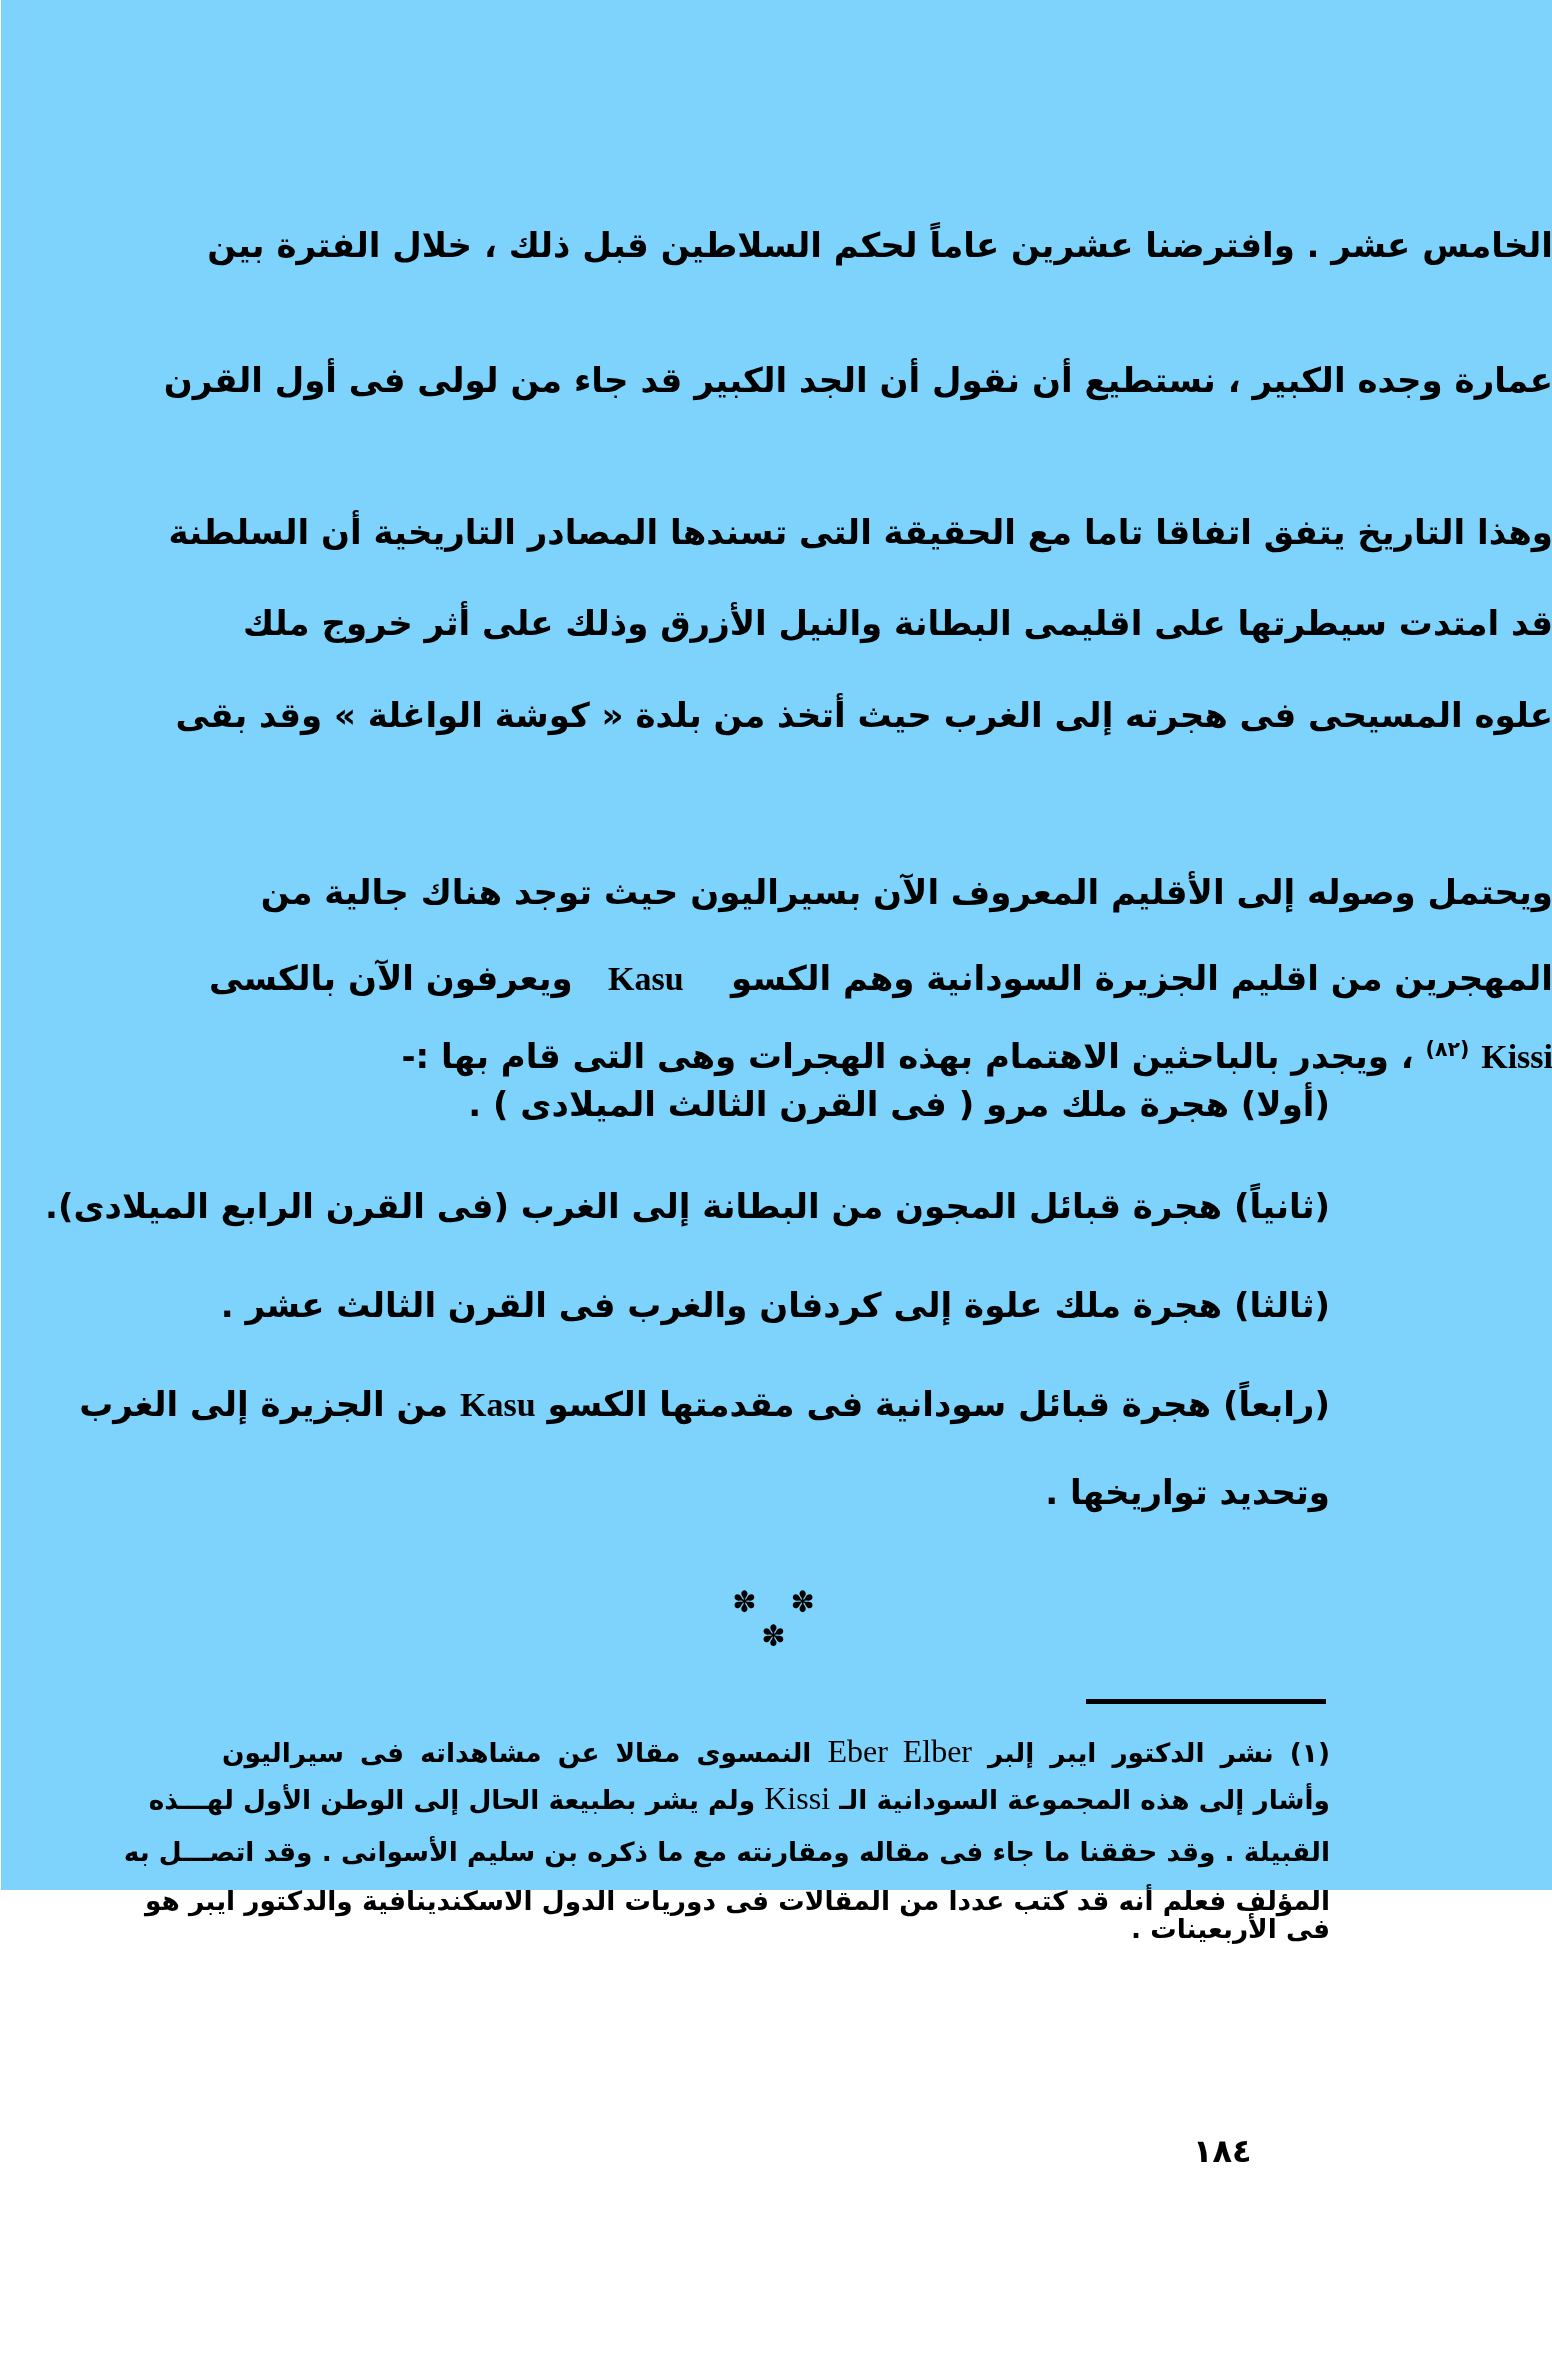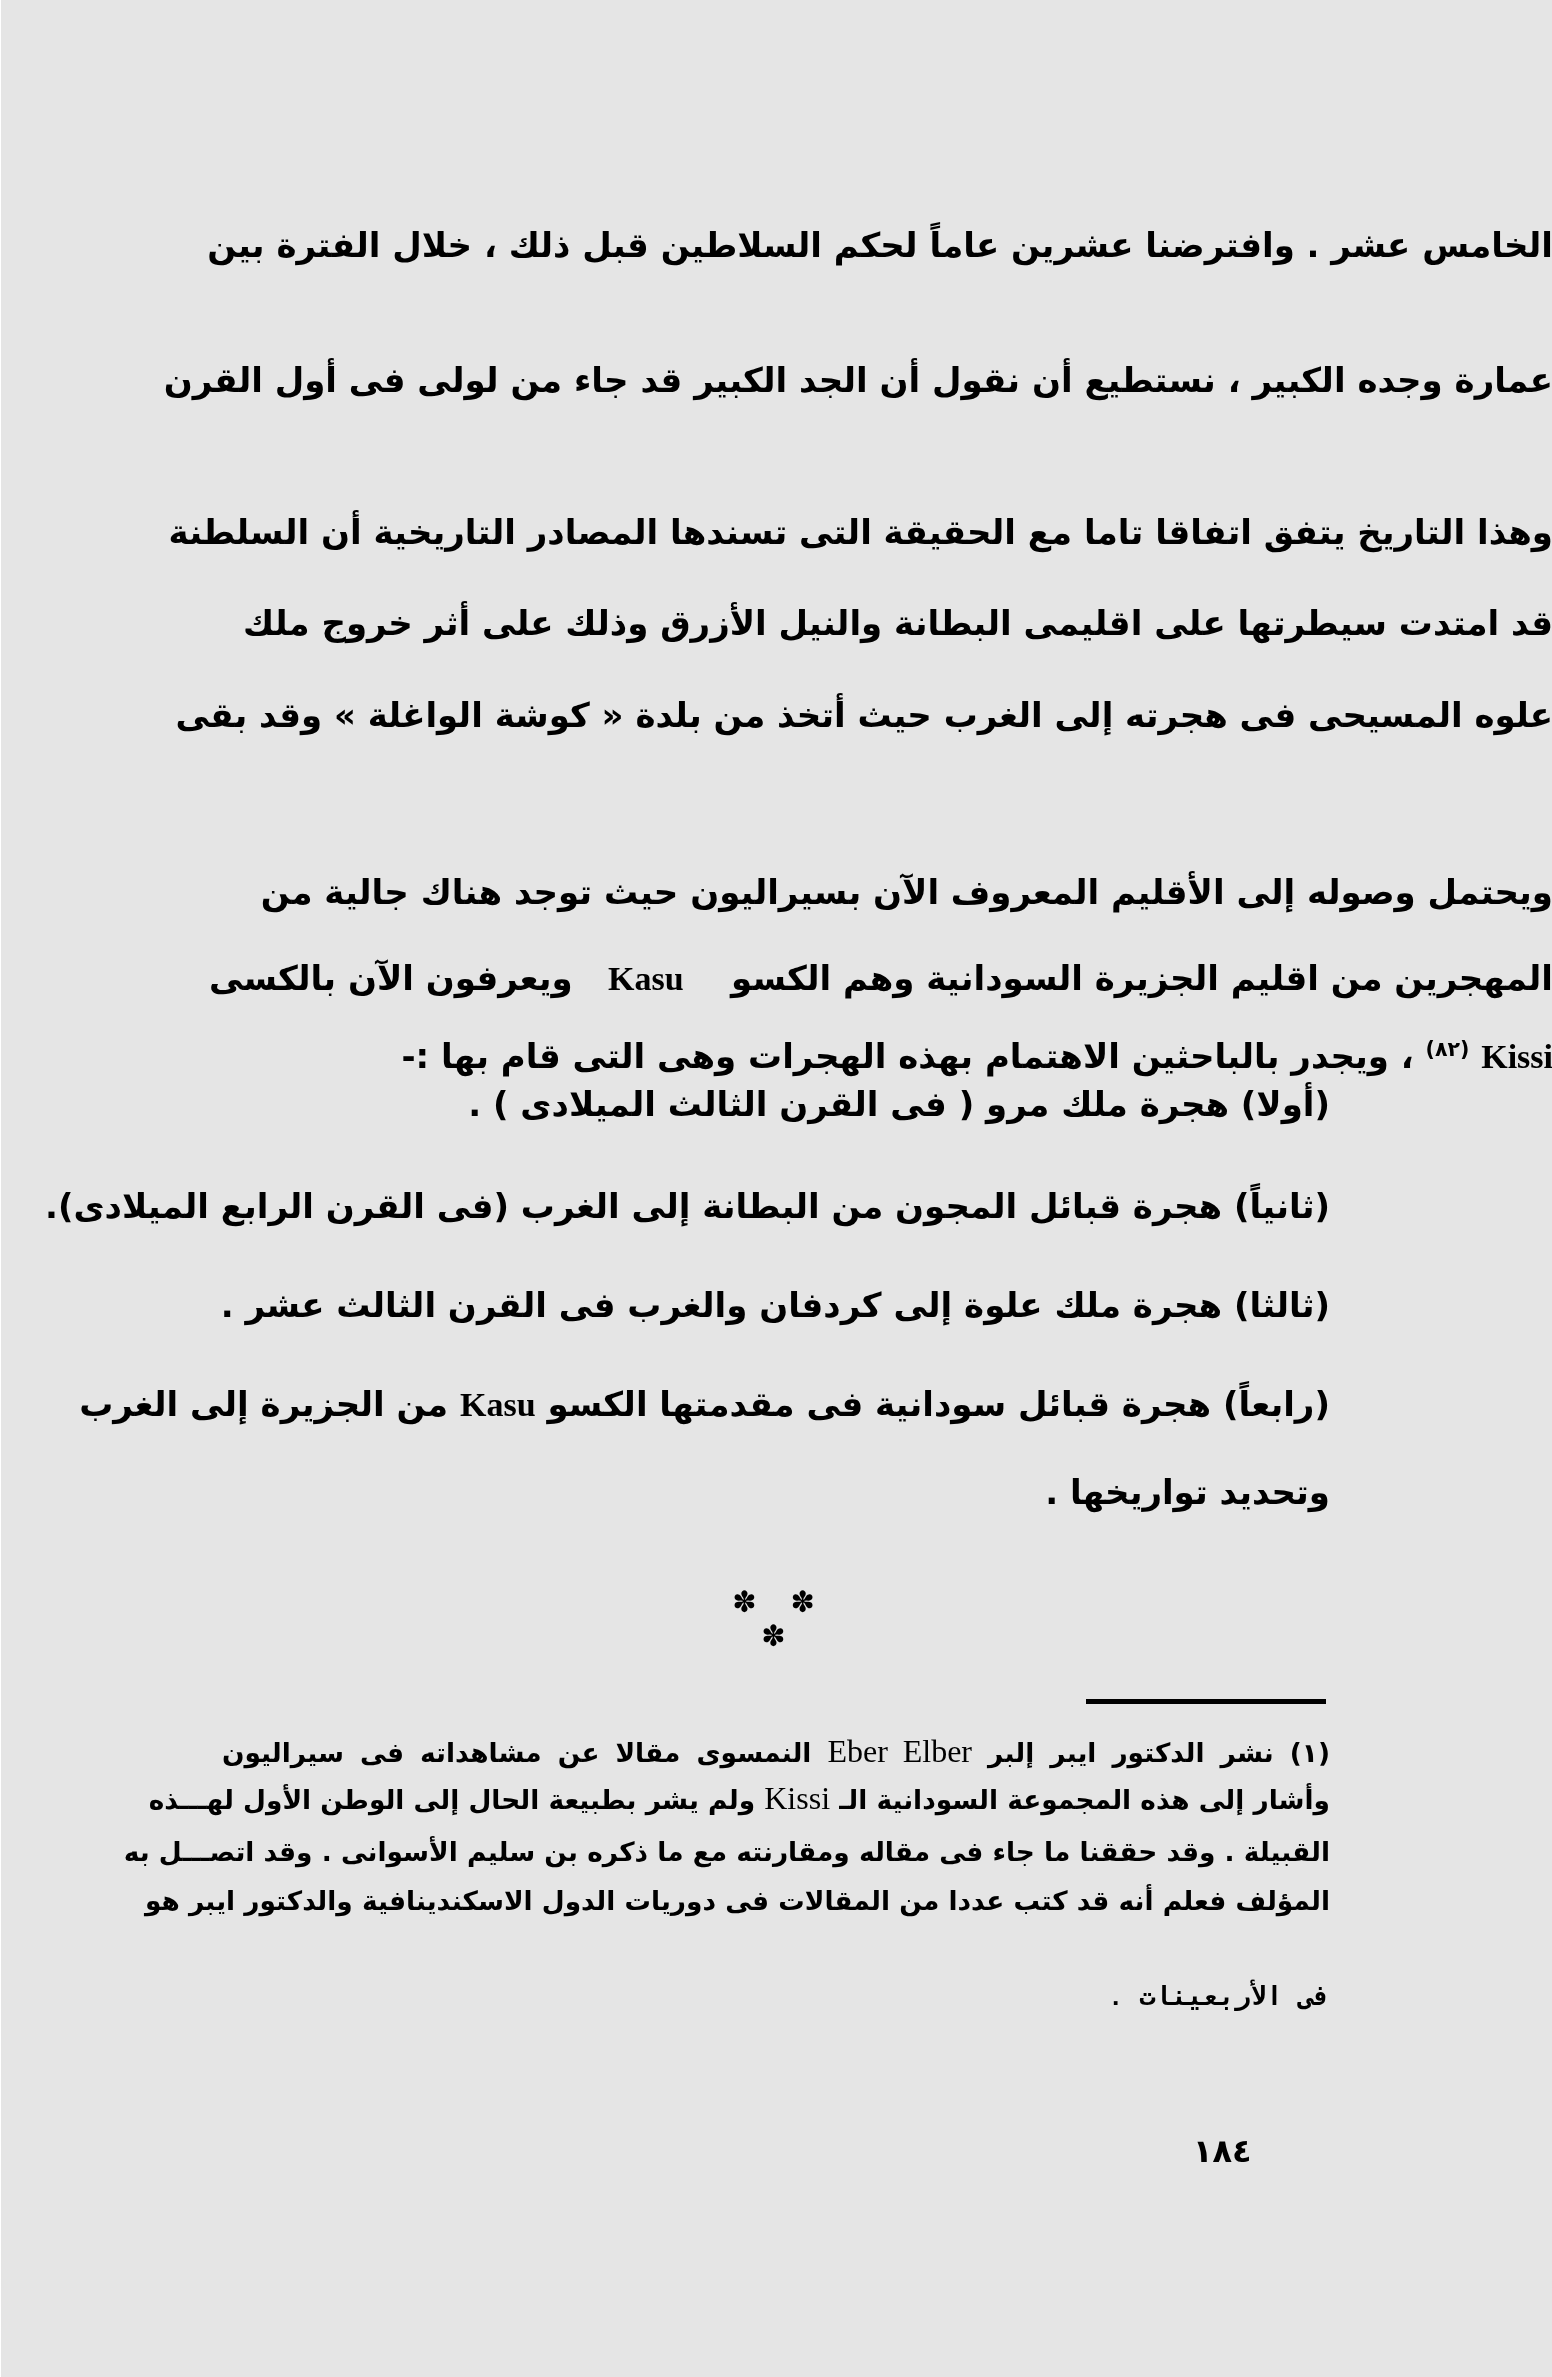--- a/index.html
+++ b/index.html
@@ -12,22 +12,22 @@
       height: 2377px;
       position: relative;
       overflow: hidden;
       font-family: "DejaVu Sans", sans-serif;
       color: #000000;
     }
     .page {
       position: absolute;
       left: 0; top: 0;
       width: 1553px;
-      height: 2377px;
-      background: #e5e5e5;
+      height: 1890px;
+      background: #7dd3fc;
     }
     .line {
       position: absolute;
       right: 0;
       width: 1108px;
       font-size: 34px;
       font-weight: bold;
       line-height: 51px;
       white-space: nowrap;
       direction: rtl;
@@ -154,18 +154,18 @@
     <span class="fn-latin">Eber  Elber</span>
     <span>النمسوى مقالا عن مشاهداته فى سيراليون</span>
   </div>
   <div class="fn-line" style="top:1777px;">
     <span>وأشار إلى هذه المجموعة السودانية الـ</span>
     <span class="fn-latin">Kissi</span>
     <span>ولم يشر بطبيعة الحال إلى الوطن الأول لهـــذه</span>
   </div>
   <div class="fn-line" style="top:1830px;">القبيلة . وقد حققنا ما جاء فى مقاله ومقارنته مع ما ذكره بن سليم الأسوانى . وقد اتصـــل به</div>
   <div class="fn-line" style="top:1879px;">المؤلف فعلم أنه قد كتب عددا من المقالات فى دوريات الدول الاسكندينافية والدكتور ايبر هو</div>
-  <div class="fn-line last" style="top:1977px;font-family:Liberation Mono, monospace;">فى الأربعينات .</div>
+  <div class="fn-line last" style="top:1907px;">فى الأربعينات .</div>
 
   <div class="page-number">١٨٤</div>
 
 </div>
 
 
 </body></html>

